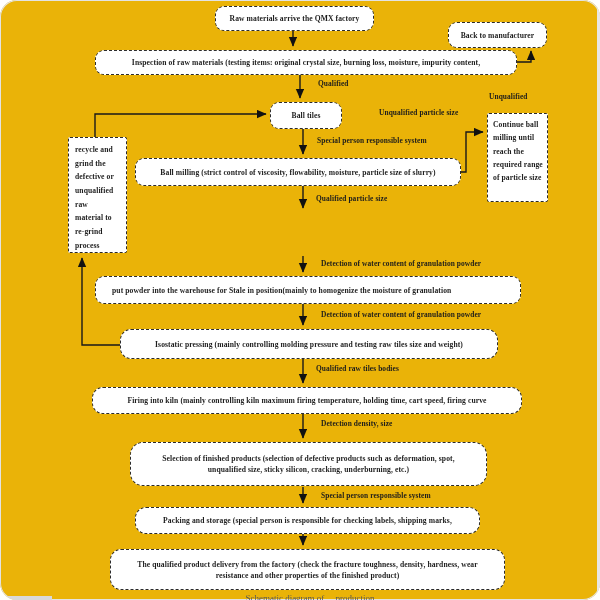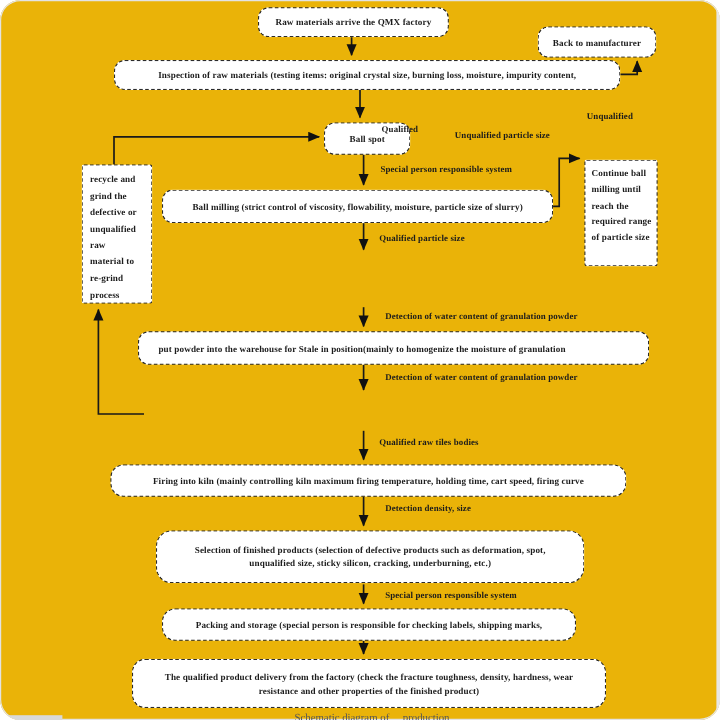--- a/index.html
+++ b/index.html
@@ -59,41 +59,42 @@
       <path d="M303,534 L303,545" marker-end="url(#arr)"></path>
     </g>
   </svg>
 
   <div class="node" style="left:215px;top:6px;width:159px;height:25px;">Raw materials arrive the QMX factory</div>
 
   <div class="node" style="left:448px;top:22px;width:99px;height:26px;">Back to manufacturer</div>
 
   <div class="node" style="left:95px;top:50px;width:422px;height:25px;">Inspection of raw materials (testing items: original crystal size, burning loss, moisture, impurity content,</div>
 
-  <div class="node" style="left:270px;top:102px;width:72px;height:27px;">Ball spot</div>
+  <div class="node" style="left:270px;top:102px;width:72px;height:27px;">Ball tiles</div>
 
-  <div class="node square left" style="left:487px;top:113px;width:61px;height:89px;align-items:flex-start;padding:4px 3px 20px 5px;line-height:1.75;margin-top:20px;">Continue ball milling until reach the required range of particle size</div>
+  <div class="node square left" style="left:487px;top:113px;width:61px;height:89px;align-items:flex-start;padding:4px 3px 20px 5px;line-height:1.75;">Continue ball milling until reach the required range of particle size</div>
 
   <div class="node square left" style="left:68px;top:137px;width:59px;height:116px;align-items:flex-start;padding:5px 12px 2px 6px;line-height:1.8;">recycle and grind the defective or unqualified raw material to re-grind process</div>
 
   <div class="node" style="left:135px;top:158px;width:326px;height:28px;">Ball milling (strict control of viscosity, flowability, moisture, particle size of slurry)</div>
 
 
-  <div class="node left" style="left:95px;top:276px;width:426px;height:28px;padding-left:16px;margin-left:20px;">put powder into the warehouse for Stale in position(mainly to homogenize the moisture of granulation</div>
+  <div class="node left" style="left:95px;top:276px;width:426px;height:28px;padding-left:16px;">put powder into the warehouse for Stale in position(mainly to homogenize the moisture of granulation</div>
 
+  <div class="node" style="left:120px;top:329px;width:378px;height:30px;border-radius:11px;">Isostatic pressing (mainly controlling molding pressure and testing raw tiles size and weight)</div>
 
   <div class="node" style="left:92px;top:387px;width:430px;height:27px;border-radius:11px;">Firing into kiln (mainly controlling kiln maximum firing temperature, holding time, cart speed, firing curve</div>
 
   <div class="node" style="left:130px;top:442px;width:357px;height:44px;border-radius:13px;padding:2px 22px;">Selection of finished products (selection of defective products such as deformation, spot, unqualified size, sticky silicon, cracking, underburning, etc.)</div>
 
   <div class="node" style="left:135px;top:507px;width:345px;height:27px;border-radius:11px;">Packing and storage (special person is responsible for checking labels, shipping marks,</div>
 
   <div class="node" style="left:110px;top:549px;width:395px;height:41px;border-radius:11px;padding:2px 20px;">The qualified product delivery from the factory (check the fracture toughness, density, hardness, wear resistance and other properties of the finished product)</div>
 
-  <span class="edge-label" style="left:318px;top:79px;margin-top:24px;">Qualified</span>
+  <span class="edge-label" style="left:318px;top:79px;">Qualified</span>
 
   <span class="edge-label" style="left:489px;top:92px;">Unqualified</span>
 
   <span class="edge-label" style="left:379px;top:108px;">Unqualified particle size</span>
 
   <span class="edge-label" style="left:317px;top:136px;">Special person responsible system</span>
 
   <span class="edge-label" style="left:316px;top:194px;">Qualified particle size</span>
 
   <span class="edge-label" style="left:321px;top:259px;">Detection of water content of granulation powder</span>

